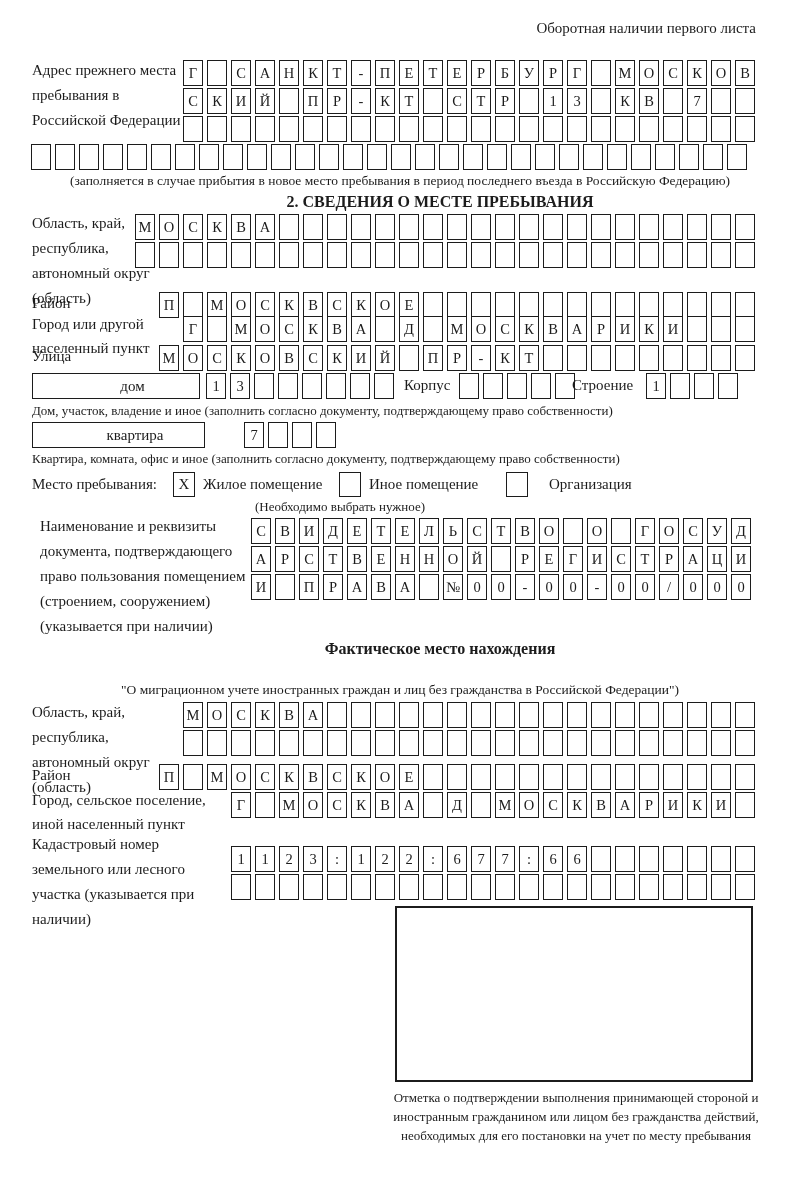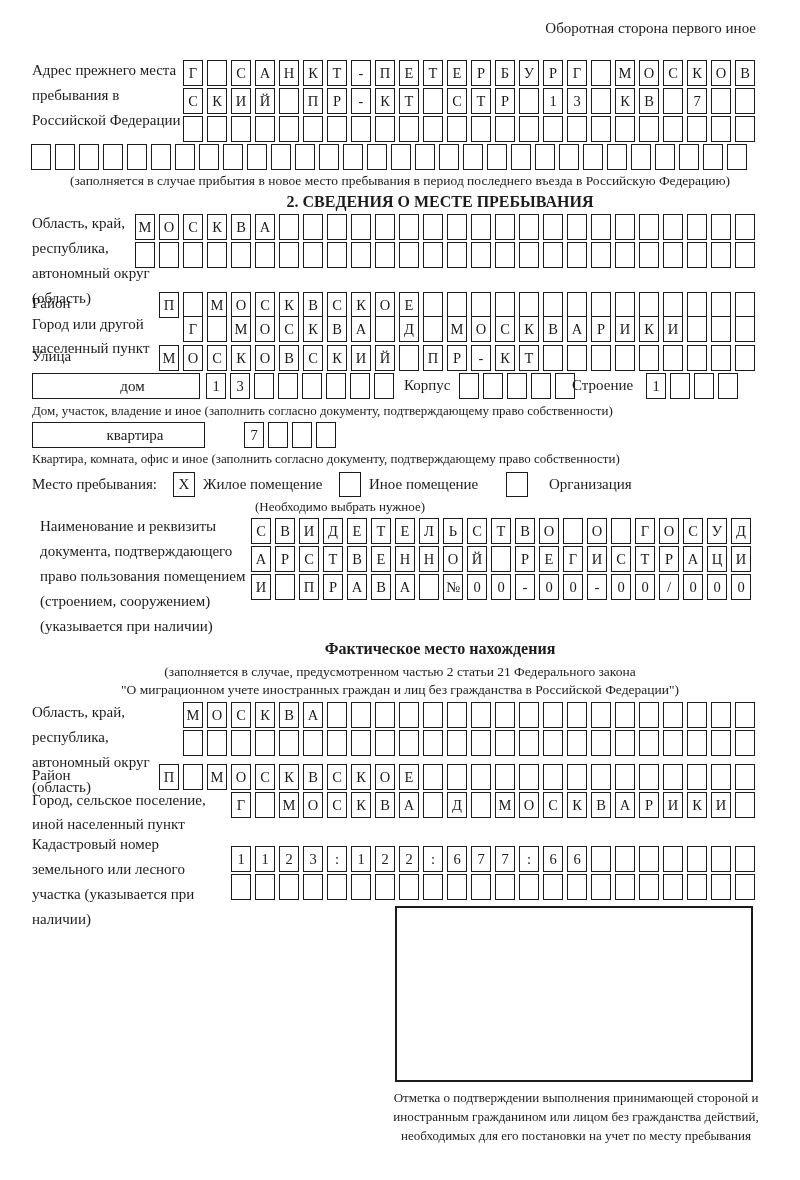--- a/index.html
+++ b/index.html
@@ -48,21 +48,21 @@
     border:2px solid #1c1c1c;
     background:#fff;
   }
   .center-text{text-align:center;}
 </style>
 </head>
 <body>
 
 <div class="page">
 
-  <div class="abs hdr-note" style="top:20px; right:44px;">Оборотная сторона первого иное</div>
+  <div class="abs hdr-note" style="top:20px; right:44px;">Оборотная наличии первого листа</div>
 
   <div class="abs lbl" style="left:32px; top:58px; width:150px;">Адрес прежнего места пребывания в Российской Федерации</div>
   <div class="abs boxrow" style="left:183px; top:60px;">
       <span class="cell">Г</span>
       <span class="cell"></span>
       <span class="cell">С</span>
       <span class="cell">А</span>
       <span class="cell">Н</span>
       <span class="cell">К</span>
       <span class="cell">Т</span>
@@ -427,21 +427,20 @@
       <span class="cell">-</span>
       <span class="cell">0</span>
       <span class="cell">0</span>
       <span class="cell">/</span>
       <span class="cell">0</span>
       <span class="cell">0</span>
       <span class="cell">0</span>
     </div>
 
   <div class="abs title" style="left:0px; top:640px;">Фактическое место нахождения</div>
-  <div class="abs note" style="left:0px; top:664px;">(заполняется в случае, предусмотренном частью 2 статьи 21 Федерального закона</div>
   <div class="abs note" style="left:0px; top:682px;">"О миграционном учете иностранных граждан и лиц без гражданства в Российской Федерации")</div>
 
   <div class="abs lbl" style="left:32px; top:700px; width:148px;">Область, край, республика, автономный округ (область)</div>
   <div class="abs boxrow" style="left:183px; top:702px;">
       <span class="cell">М</span>
       <span class="cell">О</span>
       <span class="cell">С</span>
       <span class="cell">К</span>
       <span class="cell">В</span>
       <span class="cell">А</span>

